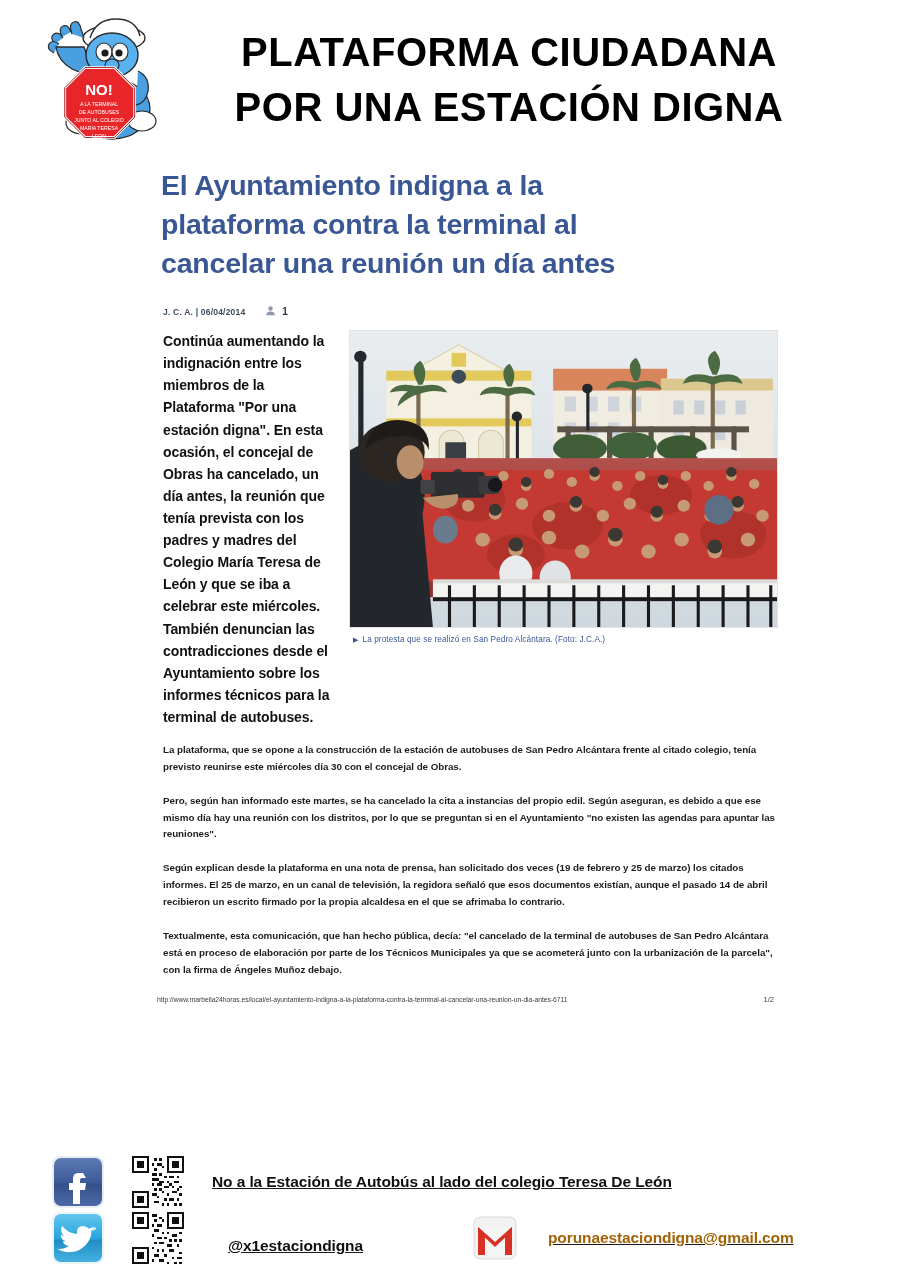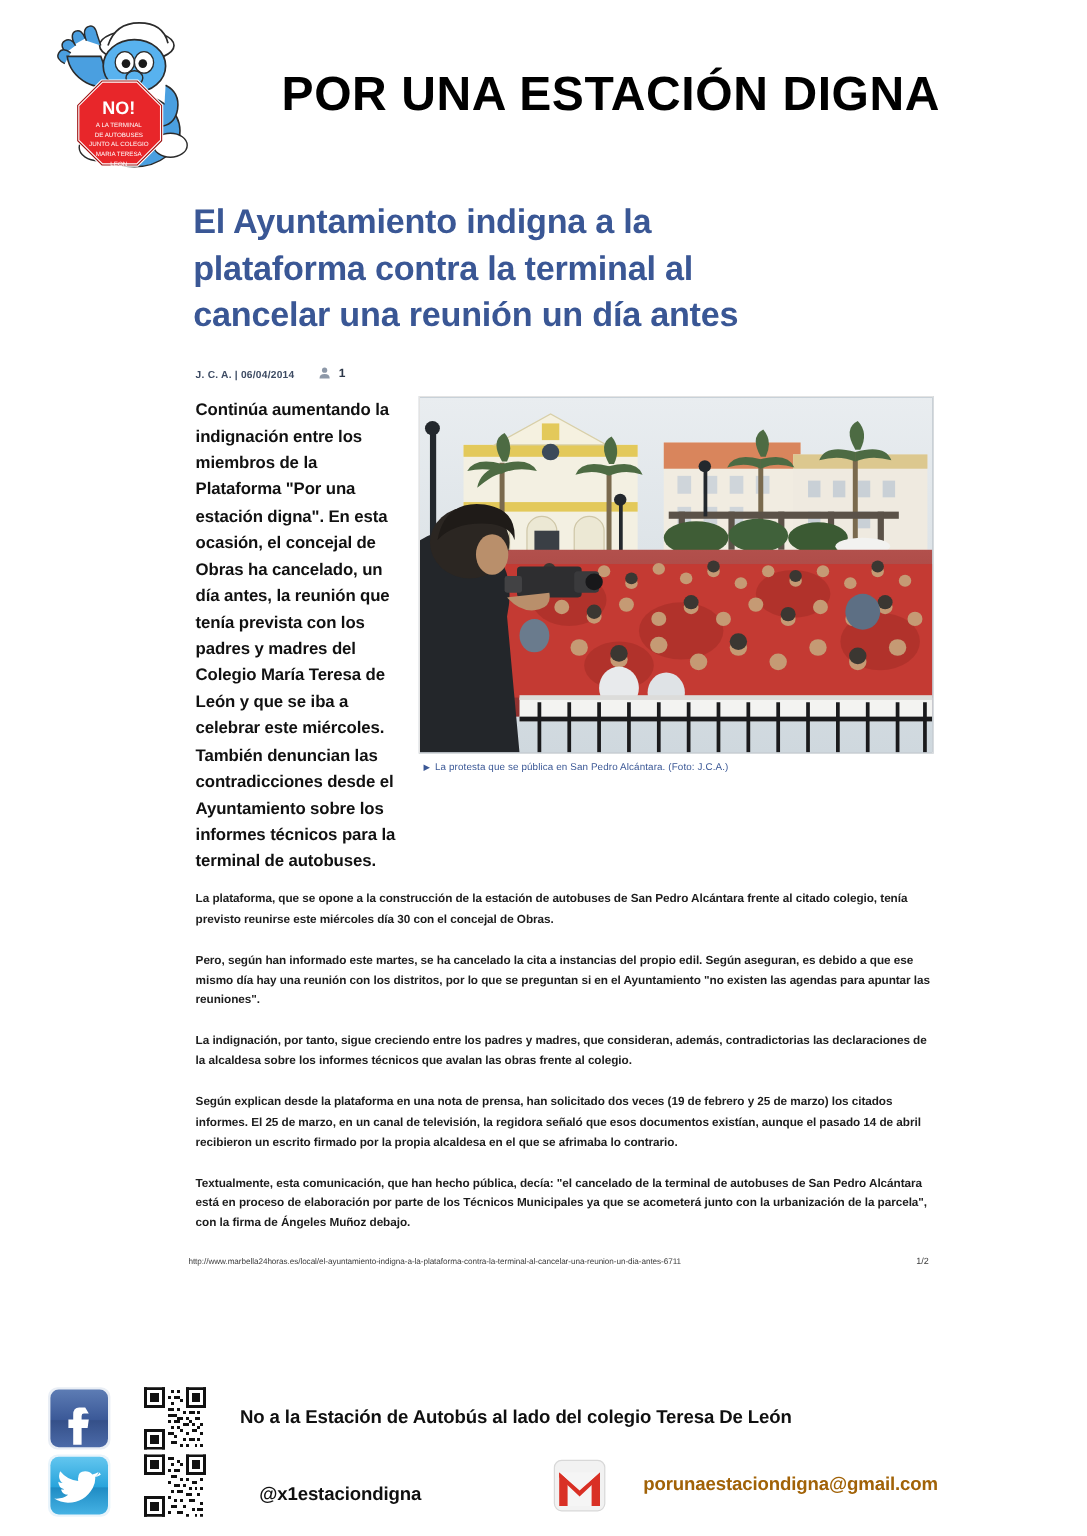--- a/index.html
+++ b/index.html
@@ -137,22 +137,23 @@
     padding-left: 2px;
     font-size: 6.8px;
     color: #3c3c3c;
   }
   .page-foot .url { flex: 1; letter-spacing: -0.05px; }
   .page-foot .pgno { font-size: 7.5px; padding-right: 4px; }
 
   
   .social {
     position: absolute;
-    left: 0; right: 0; bottom: 14px;
+    left: 12px; right: 0; bottom: 14px;
     padding: 0 30px 0 38px;
+    text-decoration: underline;
   }
   .social-grid {
     display: grid;
     grid-template-columns: 72px 60px 1fr;
     grid-template-rows: 56px 56px;
     align-items: center;
     column-gap: 10px;
   }
   .icon-box { width: 56px; height: 56px; position: relative; }
   .qr { width: 52px; height: 52px; }
@@ -223,20 +224,21 @@
       <text x="57" y="84" font-family="Liberation Sans, sans-serif" font-size="15" font-weight="bold" fill="#ffffff" text-anchor="middle">NO!</text>
       <text x="57" y="95" font-family="Liberation Sans, sans-serif" font-size="5.2" fill="#ffffff" text-anchor="middle">A LA TERMINAL</text>
       <text x="57" y="103" font-family="Liberation Sans, sans-serif" font-size="5.2" fill="#ffffff" text-anchor="middle">DE AUTOBUSES</text>
       <text x="57" y="111" font-family="Liberation Sans, sans-serif" font-size="5.2" fill="#ffffff" text-anchor="middle">JUNTO AL COLEGIO</text>
       <text x="57" y="119" font-family="Liberation Sans, sans-serif" font-size="5.2" fill="#ffffff" text-anchor="middle">MARIA TERESA</text>
       <text x="57" y="127" font-family="Liberation Sans, sans-serif" font-size="5.2" fill="#ffffff" text-anchor="middle">LEON</text>
     </svg>
   </div>
 
   <div class="banner-titles">
+    <div class="banner-line">PLATAFORMA CIUDADANA</div>
     <div class="banner-line">POR UNA ESTACIÓN DIGNA</div>
   </div>
 </div>
 
 <div class="sheet">
 
 
   <h1 class="headline">El Ayuntamiento indigna a la plataforma contra la terminal al cancelar una reunión un día antes</h1>
 
   <div class="byline">
@@ -441,29 +443,28 @@
             <line x1="312" y1="256" x2="312" y2="298"></line>
             <line x1="336" y1="256" x2="336" y2="298"></line>
             <line x1="360" y1="256" x2="360" y2="298"></line>
             <line x1="384" y1="256" x2="384" y2="298"></line>
             <line x1="406" y1="256" x2="406" y2="298"></line>
           </g>
           <rect x="80" y="268" width="332" height="4" fill="#1a1a1c"></rect>
         </svg>
       </div>
       <div class="caption">
-        <span class="tri">▶</span><span>La protesta que se pública en San Pedro Alcántara. (Foto: J.C.A.)</span>
+        <span class="tri">▶</span><span>La protesta que se realizó en San Pedro Alcántara. (Foto: J.C.A.)</span>
       </div>
     </div>
   </div>
 
   <div class="body-copy">
     <p>La plataforma, que se opone a la construcción de la estación de autobuses de San Pedro Alcántara frente al citado colegio, tenía previsto reunirse este miércoles día 30 con el concejal de Obras.</p>
     <p>Pero, según han informado este martes, se ha cancelado la cita a instancias del propio edil. Según aseguran, es debido a que ese mismo día hay una reunión con los distritos, por lo que se preguntan si en el Ayuntamiento "no existen las agendas para apuntar las reuniones".</p>
-    <p>La indignación, por tanto, sigue creciendo entre los padres y madres, que consideran, además, contradictorias las declaraciones de la alcaldesa sobre los informes técnicos que avalan las obras frente al colegio.</p>
     <p>Según explican desde la plataforma en una nota de prensa, han solicitado dos veces (19 de febrero y 25 de marzo) los citados informes. El 25 de marzo, en un canal de televisión, la regidora señaló que esos documentos existían, aunque el pasado 14 de abril recibieron un escrito firmado por la propia alcaldesa en el que se afrimaba lo contrario.</p>
     <p>Textualmente, esta comunicación, que han hecho pública, decía: "el cancelado de la terminal de autobuses de San Pedro Alcántara está en proceso de elaboración por parte de los Técnicos Municipales ya que se acometerá junto con la urbanización de la parcela", con la firma de Ángeles Muñoz debajo.</p>
   </div>
 
   <div class="page-foot">
     <div class="url">http://www.marbella24horas.es/local/el-ayuntamiento-indigna-a-la-plataforma-contra-la-terminal-al-cancelar-una-reunion-un-dia-antes-6711</div>
     <div class="pgno">1/2</div>
   </div>
 </div>
 

